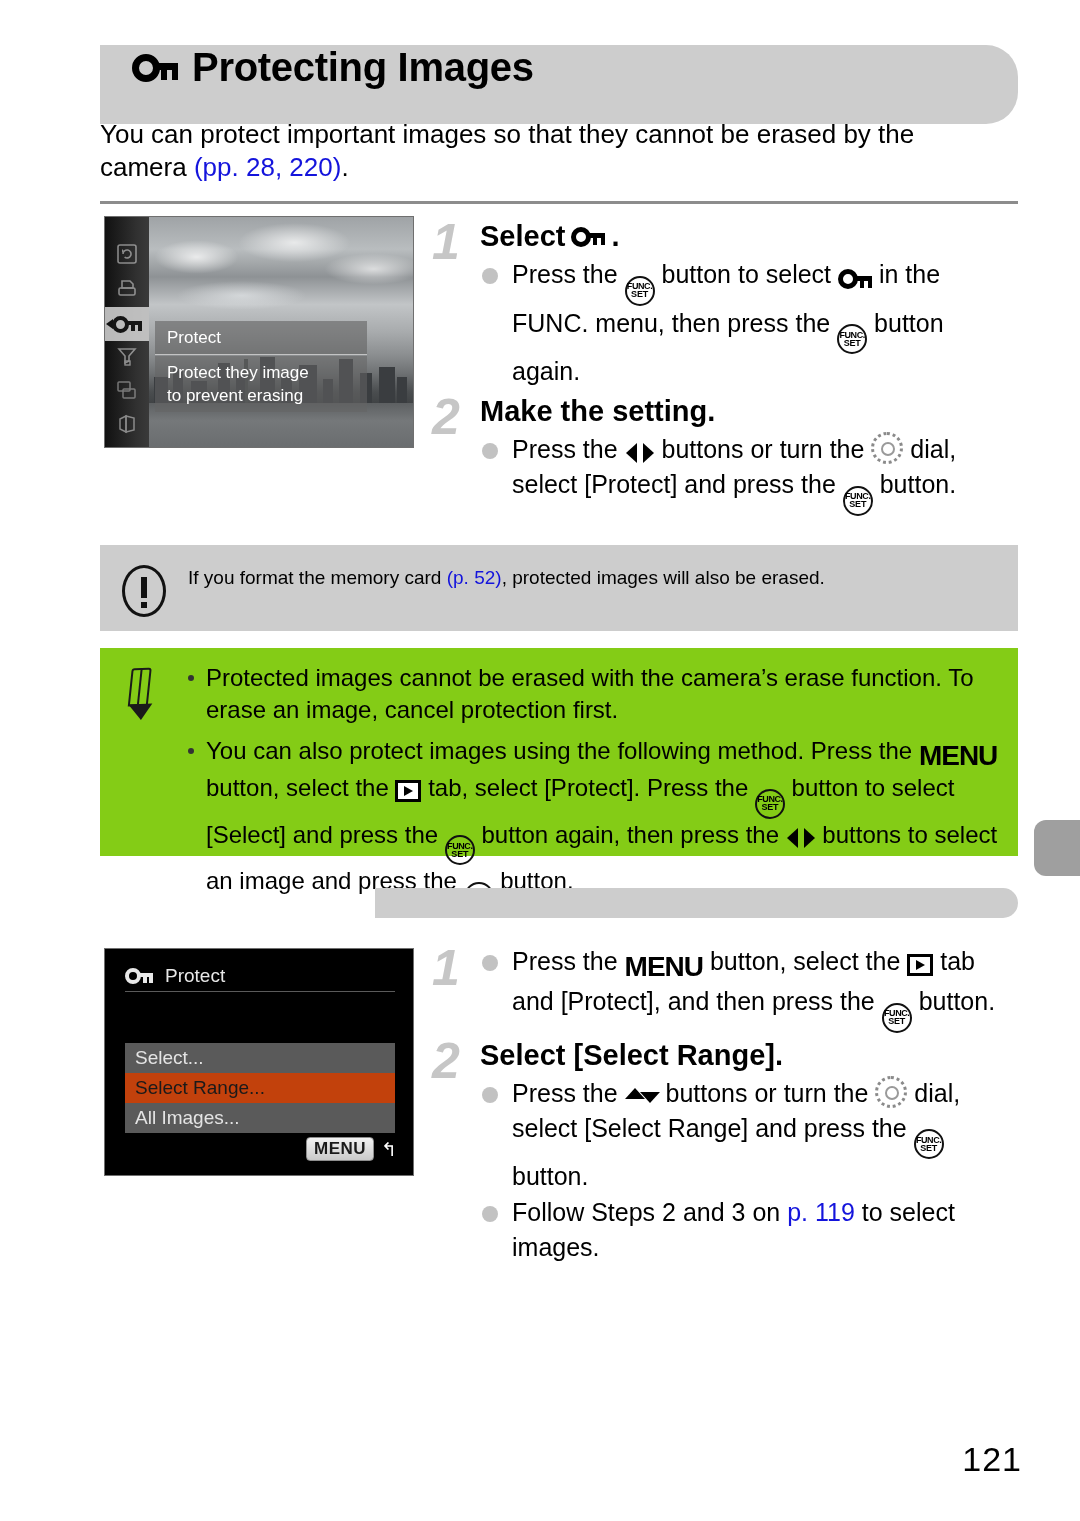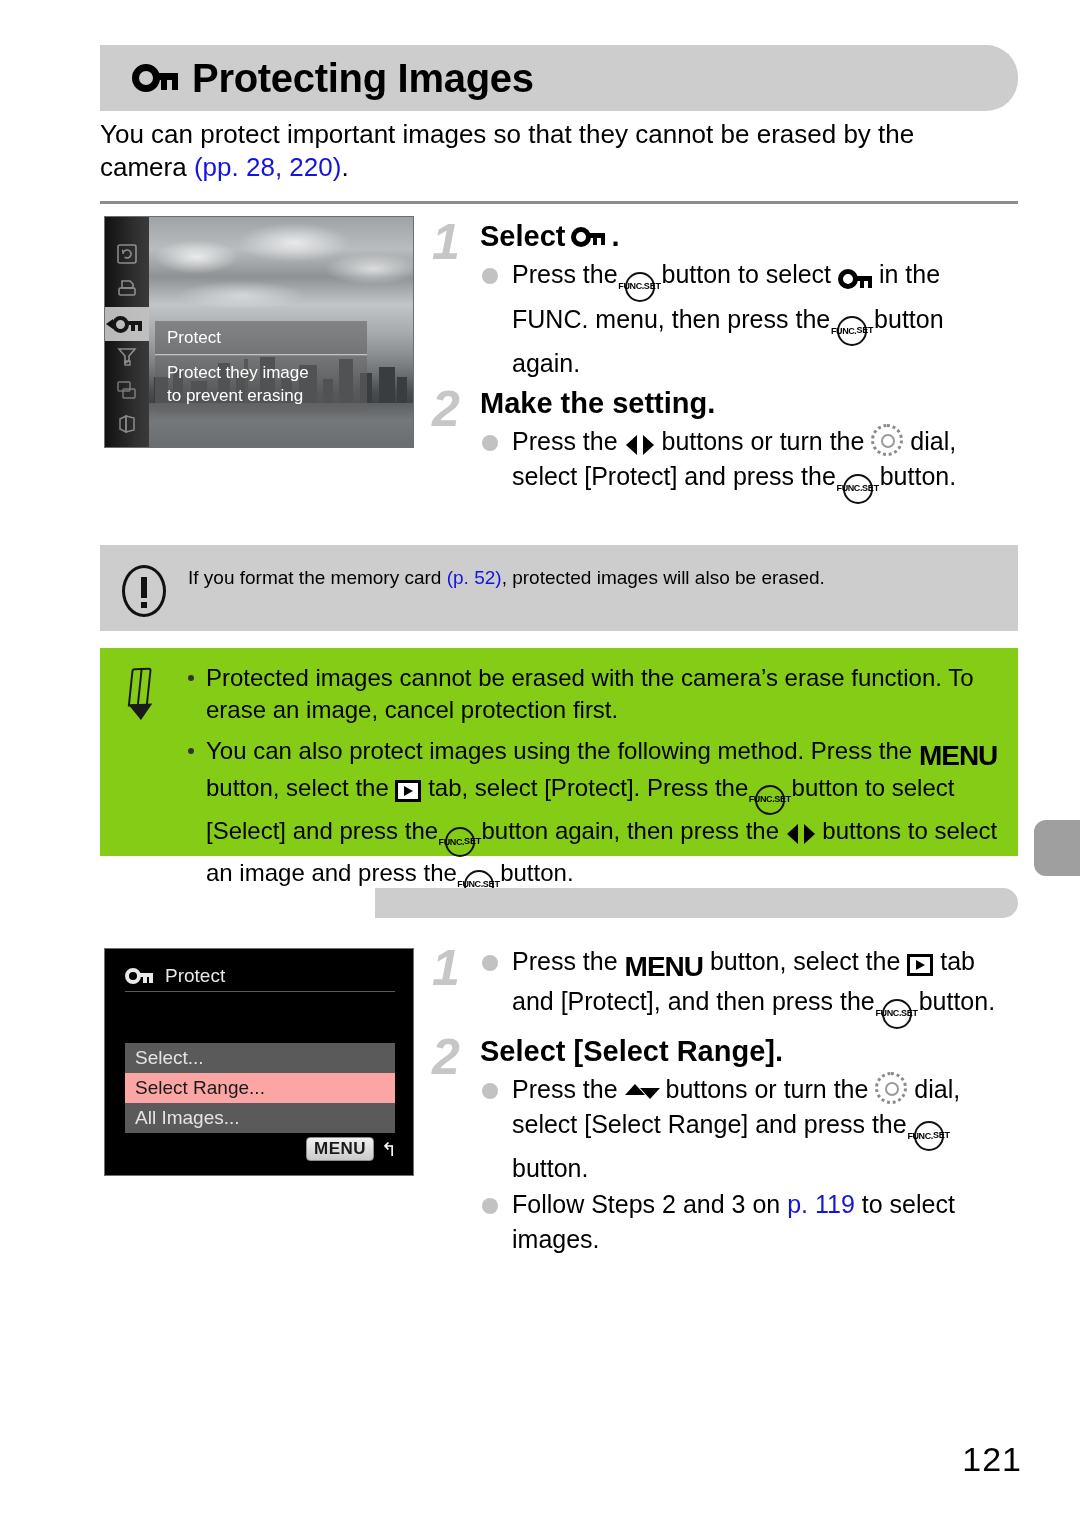--- a/index.html
+++ b/index.html
@@ -8,23 +8,23 @@
     background:#ffffff;
     font-family:"Liberation Sans", sans-serif;
     color:#000;
     position:relative;
     overflow:hidden;
   }
   .page{position:absolute;left:0;top:0;width:1080px;height:1521px;}
 
   
   .header-bar{
-    position:absolute;left:100px;top:45px;width:918px;height:66px;
+    position:absolute;left:100px;top:45px;width:918px;height:79px;
     background:#cdcdcd;border-radius:0 32px 32px 0;
-    display:flex;align-items:center;
+    display:flex;align-items:flex-start;
   }
   .header-title{
     font-size:40px;font-weight:bold;letter-spacing:-0.3px;
     display:flex;align-items:center;gap:14px;margin-left:32px;
     white-space:nowrap;
   }
 
   
   .key{
     display:inline-block;position:relative;
@@ -138,21 +138,21 @@
     position:absolute;left:20px;top:12px;width:270px;height:30px;
     display:flex;align-items:center;gap:12px;color:#e8e8e8;font-size:19px;
     border-bottom:1px solid #5a5a5a;
   }
   .pm-list{position:absolute;left:20px;top:50px;width:270px;margin-top:44px;}
   .pm-row{
     height:30px;line-height:30px;font-size:19px;
     padding-left:10px;box-sizing:border-box;
     background:#5a5a5a;color:#e4e4e4;
   }
-  .pm-row.on{background:#fca5a5;color:#1a1a1a;}
+  .pm-row.on{background:#c2410c;color:#1a1a1a;}
   .menu-ret{
     position:absolute;right:16px;bottom:14px;
     display:flex;align-items:center;gap:7px;
   }
   .menu-chip{
     background:linear-gradient(to bottom,#f2f2f2,#c9c9c9);
     color:#1a1a1a;font-size:17px;font-weight:bold;letter-spacing:.5px;
     padding:1px 7px;border-radius:4px;border:1px solid #8d8d8d;
   }
   .ret-glyph{color:#fff;font-size:19px;line-height:1;}
@@ -186,21 +186,21 @@
     position:absolute;left:2px;top:10px;width:0;height:0;
     border-top:9px solid transparent;border-bottom:9px solid transparent;
     border-left:15px solid #b9b9b9;
   }
 
   
   .ico{display:inline-block;vertical-align:-6px;}
   .funcset{
     width:30px;height:30px;border:2px solid #111;border-radius:50%;
     box-sizing:border-box;position:relative;
-    display:inline-flex;flex-direction:row;align-items:center;
+    display:inline-flex;flex-direction:column;align-items:center;
     justify-content:center;line-height:1;margin-top:8px;
   }
   .funcset b{font-size:9px;font-weight:bold;letter-spacing:-.4px;}
   .funcset i{font-size:9px;font-weight:bold;font-style:normal;letter-spacing:-.2px;margin-top:-1px;}
 
   .lrbtn{width:30px;height:22px;position:relative;}
   .lrbtn:before,.lrbtn:after{
     content:"";position:absolute;top:1px;width:0;height:0;
     border-top:10px solid transparent;border-bottom:10px solid transparent;
   }

